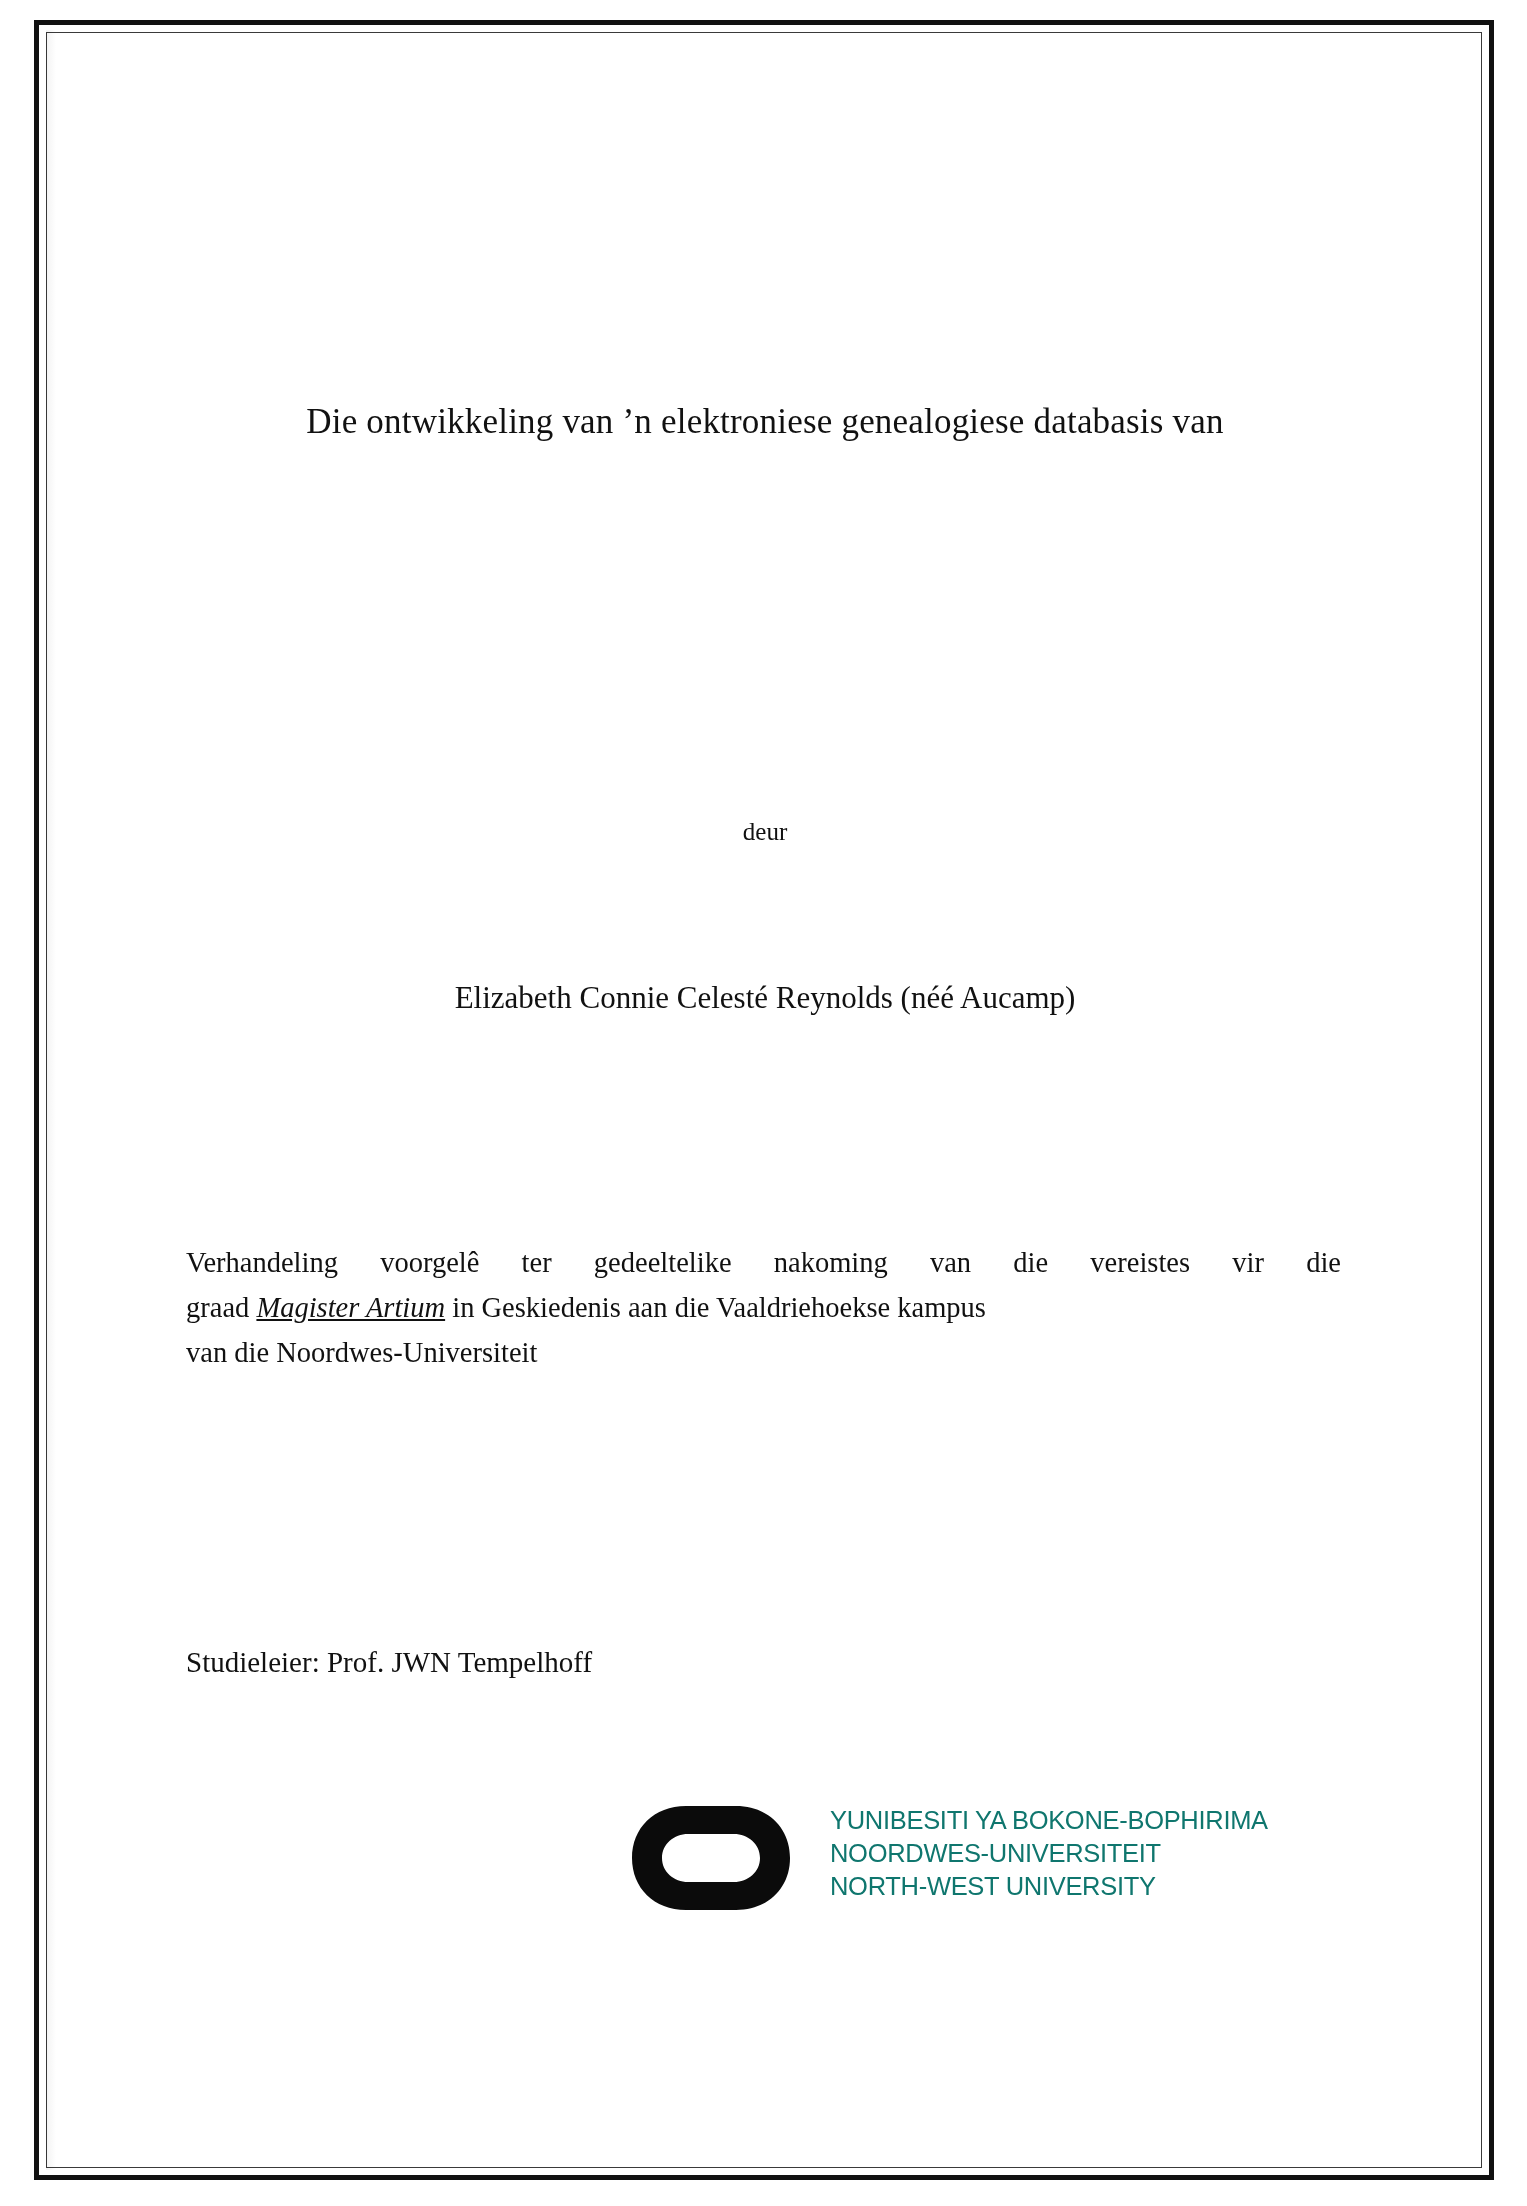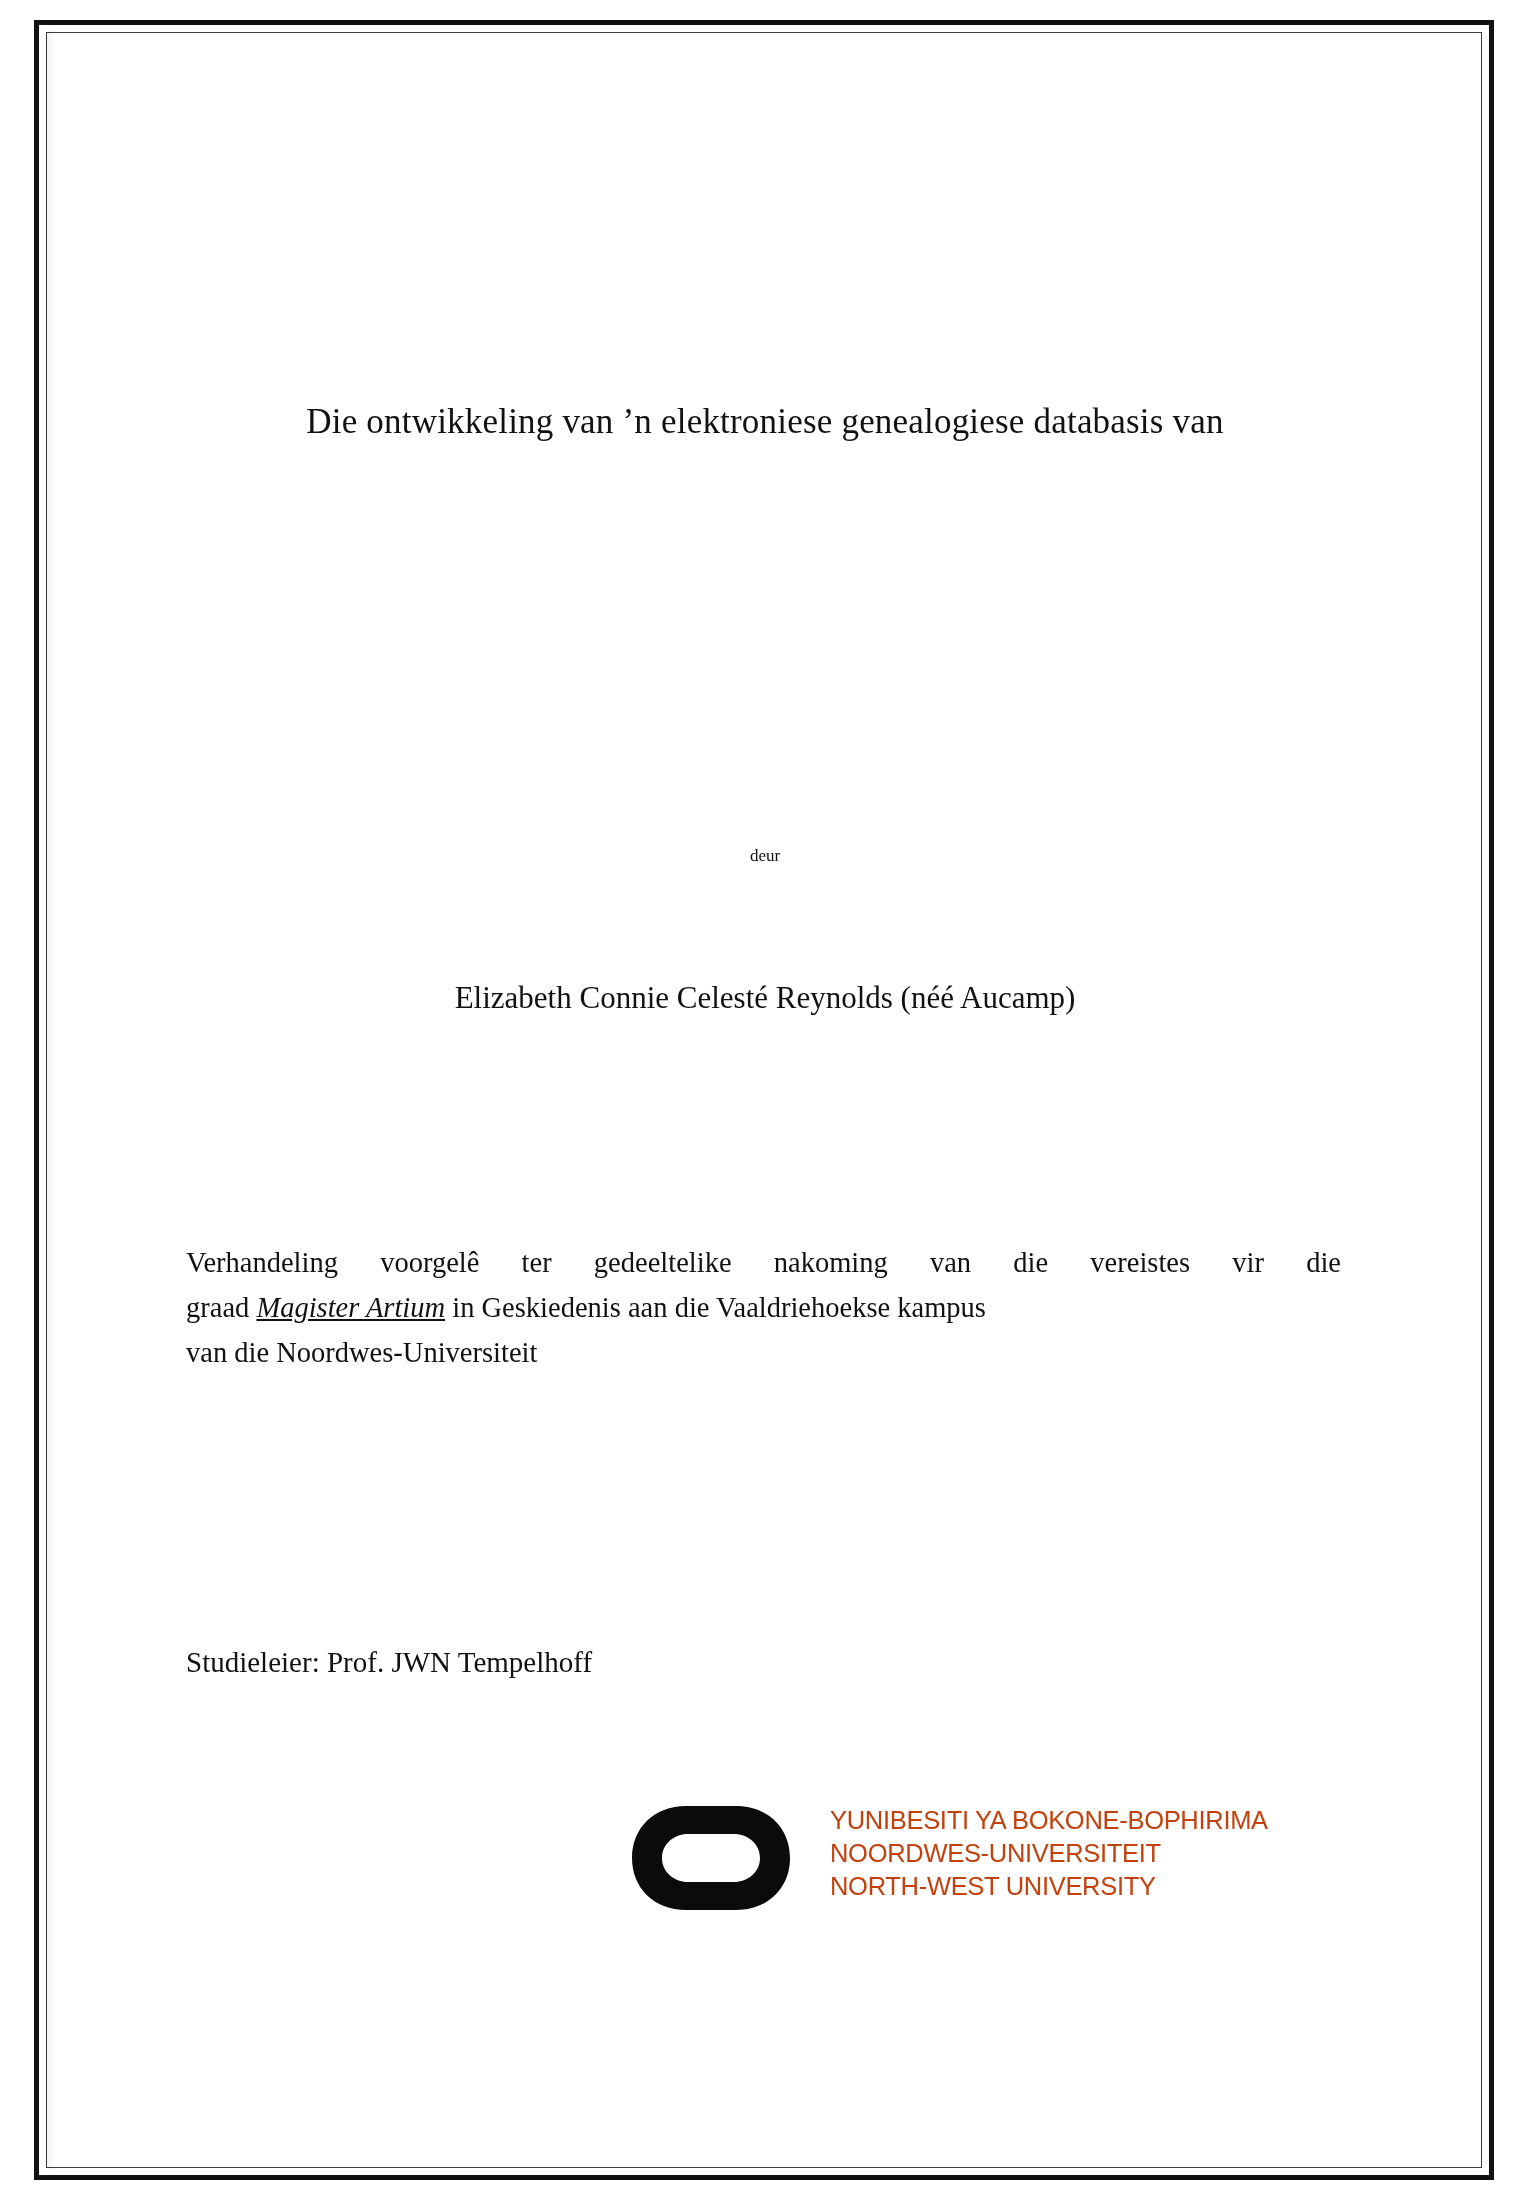--- a/index.html
+++ b/index.html
@@ -77,22 +77,21 @@
     line-height: 74px;
     letter-spacing: 0.2px;
   }
 
   .byword {
     position: absolute;
     left: 10px;
     top: 798px;
     width: 1150px;
     text-align: center;
-    font-size: 17px;
-    margin-top: 28px;
+    font-size: 25px;
   }
 
   .author {
     position: absolute;
     left: 10px;
     top: 960px;
     width: 1150px;
     text-align: center;
     font-size: 31px;
   }
@@ -139,21 +138,21 @@
     height: 108px;
   }
   .logo-text {
     position: absolute;
     left: 200px;
     top: 4px;
     font-family: "Liberation Sans", sans-serif;
     font-size: 25.5px;
     line-height: 33px;
     letter-spacing: -0.3px;
-    color: #c2410c;
+    color: #0f766e;
     white-space: nowrap;
   }
 </style>
 </head>
 <body>
 
 <div class="page-scan">
 
   <div class="scan-frame">
     <div class="scan-frame-inner"></div>

